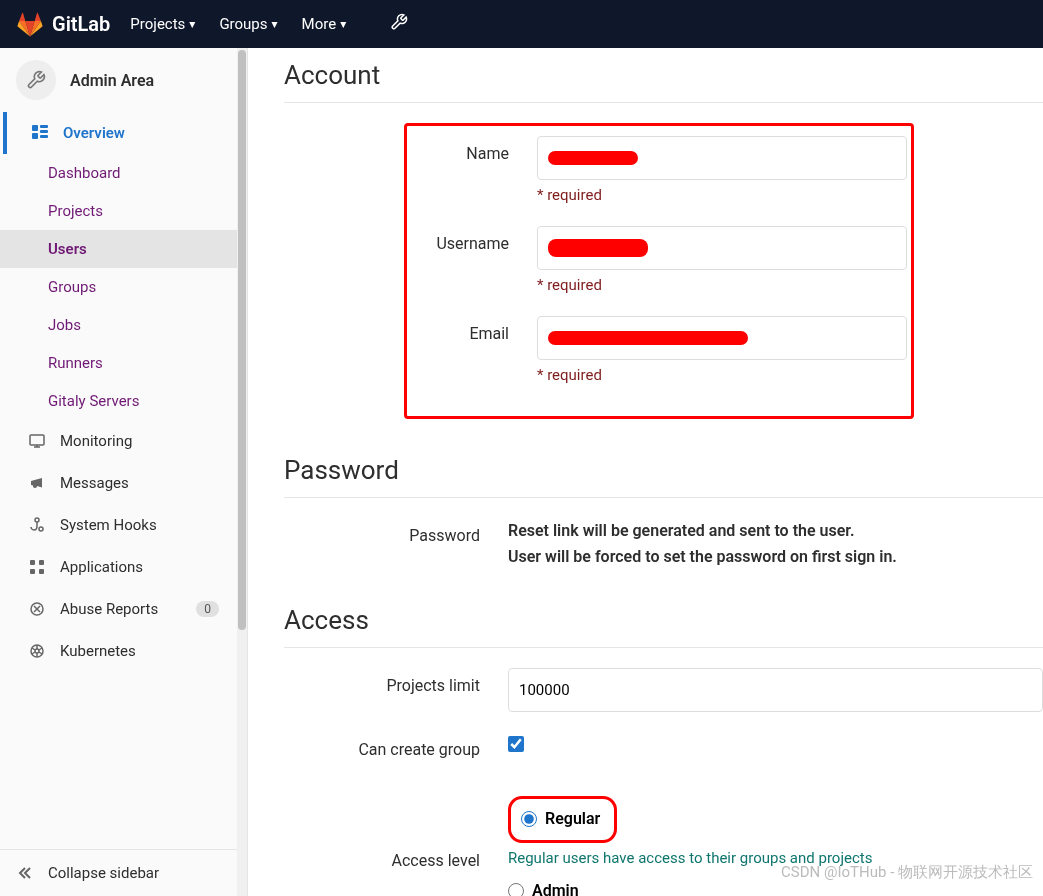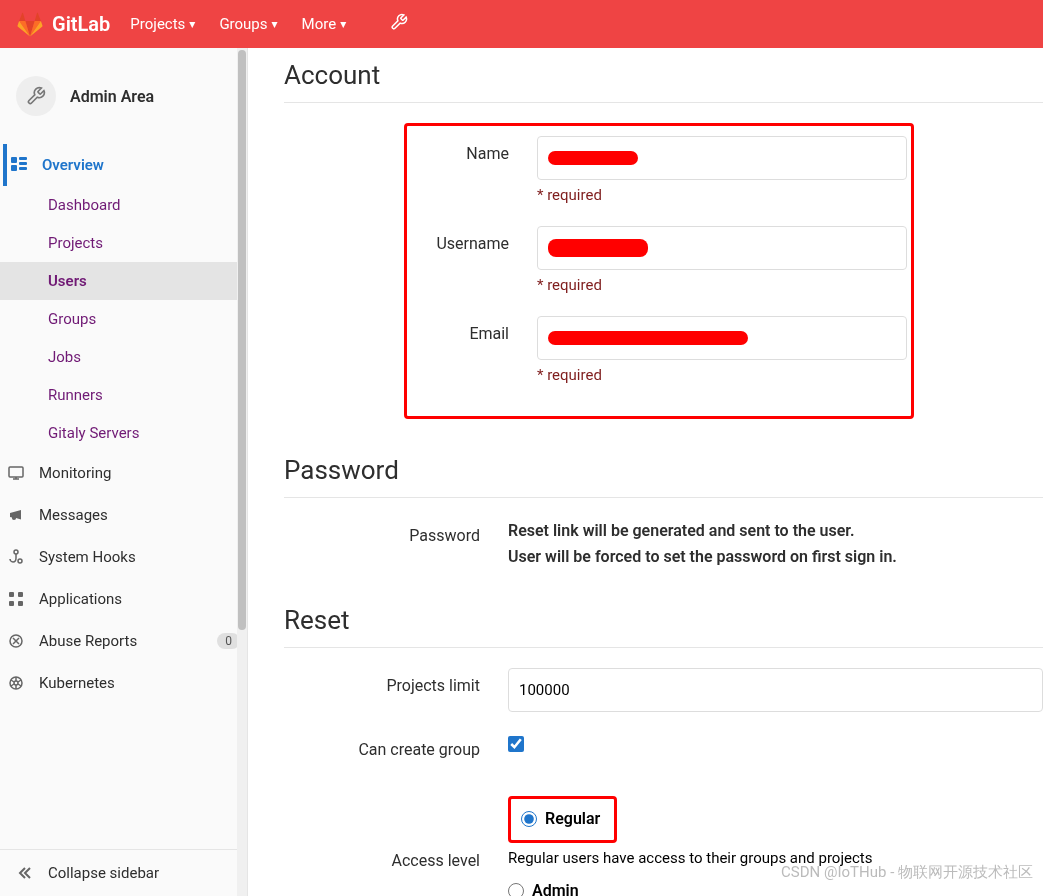--- a/index.html
+++ b/index.html
@@ -1,37 +1,37 @@
 <!DOCTYPE html>
 <html><head>
   <meta charset="utf-8">
   <style>
     * { margin: 0; padding: 0; box-sizing: border-box; font-family: -apple-system, BlinkMacSystemFont, "Segoe UI", Roboto, sans-serif; }
     body { width: 1043px; height: 896px; overflow: hidden; background: #fff; }
     
-    .top-nav { background: #ef4444; height: 48px; display: flex; align-items: center; padding: 0 16px; color: #fff; }
+    .top-nav { background: #0f172a; height: 48px; display: flex; align-items: center; padding: 0 16px; color: #fff; }
     .logo-box { display: flex; align-items: center; gap: 8px; margin-right: 20px; }
     .logo-icon { width: 28px; height: 28px; }
     .logo-text { font-size: 20px; font-weight: 600; }
     .nav-items { display: flex; gap: 24px; align-items: center; }
     .nav-item { display: flex; align-items: center; gap: 4px; font-size: 15px; cursor: pointer; }
     .chev { font-size: 12px; }
     .wrench-btn { margin-left: 20px; font-size: 18px; cursor: pointer; }
     
     .layout { display: flex; height: calc(100% - 48px); }
     
     .sidebar { width: 248px; background: #fafafa; border-right: 1px solid #e5e5e5; display: flex; flex-direction: column; position: relative; }
     .sidebar-scroll { flex: 1; overflow-y: auto; }
     .scrollbar-track { position: absolute; right: 0; top: 0; width: 10px; height: 100%; background: #f0f0f0; }
     .scrollbar-thumb { position: absolute; right: 1px; top: 2px; width: 8px; height: 580px; background: #c0c0c0; border-radius: 4px; }
     
-    .sb-header { display: flex; align-items: center; gap: 14px; padding: 28px 16px; }
+    .sb-header { display: flex; align-items: center; gap: 14px; padding: 12px 16px; }
     .sb-header-icon { width: 40px; height: 40px; border-radius: 50%; background: #eee; display: flex; align-items: center; justify-content: center; font-size: 20px; color: #666; }
     .sb-header-text { font-size: 16px; font-weight: 600; color: #2e2e2e; }
-    .sb-item { display: flex; align-items: center; gap: 14px; padding: 12px 7px; font-size: 15px; color: #2e2e2e; cursor: pointer; }
+    .sb-item { display: flex; align-items: center; gap: 14px; padding: 12px 28px; font-size: 15px; color: #2e2e2e; cursor: pointer; }
     .sb-item.active { color: #1f75cb; font-weight: 600; border-left: 3px solid transparent; }
     .sb-item.active.top { box-shadow: inset 4px 0 0 #1f75cb; }
     .sb-sub { padding: 10px 16px 10px 48px; font-size: 15px; color: #701a75; cursor: pointer; }
     .sb-sub.active { background: #e4e4e4; font-weight: 600; }
     .sb-icon { width: 18px; height: 18px; display: inline-flex; align-items: center; justify-content: center; color: #666; }
     .sb-item.active .sb-icon { color: #1f75cb; }
     .badge { margin-left: auto; background: #e0e0e0; color: #555; border-radius: 10px; padding: 1px 8px; font-size: 12px; }
     
     .sb-collapse { border-top: 1px solid #e5e5e5; padding: 14px 16px; display: flex; align-items: center; gap: 14px; font-size: 15px; color: #2e2e2e; cursor: pointer; }
     
@@ -46,26 +46,26 @@
     .hint { font-size: 15px; color: #7f1d1d; margin-top: 6px; margin-bottom: 14px; }
     .desc-text { font-size: 16px; font-weight: 600; color: #2e2e2e; line-height: 1.6; }
     .red-scribble { display: inline-block; background: #ff0000; height: 14px; border-radius: 8px; }
     
     .section-gap { margin-top: 36px; }
     
     .checkbox { width: 16px; height: 16px; accent-color: #1f75cb; }
     .radio { width: 16px; height: 16px; accent-color: #1f75cb; margin-right: 8px; }
     .radio-row { display: flex; align-items: center; margin-bottom: 6px; }
     .radio-label { font-size: 16px; font-weight: 600; }
-    .radio-desc { font-size: 15px; color: #000000; margin-bottom: 14px; margin-left: 0; }
+    .radio-desc { font-size: 15px; color: #0f766e; margin-bottom: 14px; margin-left: 0; }
     
     .watermark { position: absolute; right: 10px; bottom: 14px; color: #bbb; font-size: 15px; pointer-events: none; }
     
     .acct-box { border: 3px solid #ff0000; border-radius: 4px; padding: 10px 4px 10px 0; margin-left: -6px; margin-bottom: 20px; width: 510px; position: relative; }
-    .access-radio-box { border: 3px solid #ff0000; border-radius: 4px; padding: 10px 14px 6px 10px; display: inline-block; }
+    .access-radio-box { border: 3px solid #ff0000; border-radius: 14px; padding: 10px 14px 6px 10px; display: inline-block; }
   </style>
 </head>
 <body>
 
 <div class="top-nav">
   <div class="logo-box">
     <span class="logo-icon">
       <svg viewBox="0 0 36 36" width="28" height="28">
           <path fill="#e24329" d="M18 34L24 14H12z"></path>
           <path fill="#fc6d26" d="M18 34L12 14H4z"></path>
@@ -242,21 +242,21 @@
     <hr class="section-hr">
     <div class="form-row">
       <div class="form-label-col">Password</div>
       <div class="form-field-col">
         <div class="desc-text">Reset link will be generated and sent to the user.</div>
         <div class="desc-text">User will be forced to set the password on first sign in.</div>
       </div>
     </div>
 
     <div class="section-gap"></div>
-    <div class="section-title">Reset</div>
+    <div class="section-title">Access</div>
     <hr class="section-hr">
 
     <div class="form-row">
       <div class="form-label-col">Projects limit</div>
       <div class="form-field-col">
         <input class="text-input" value="100000" style="">
       </div>
     </div>
 
     <div class="form-row" style="margin-top:20px;">

